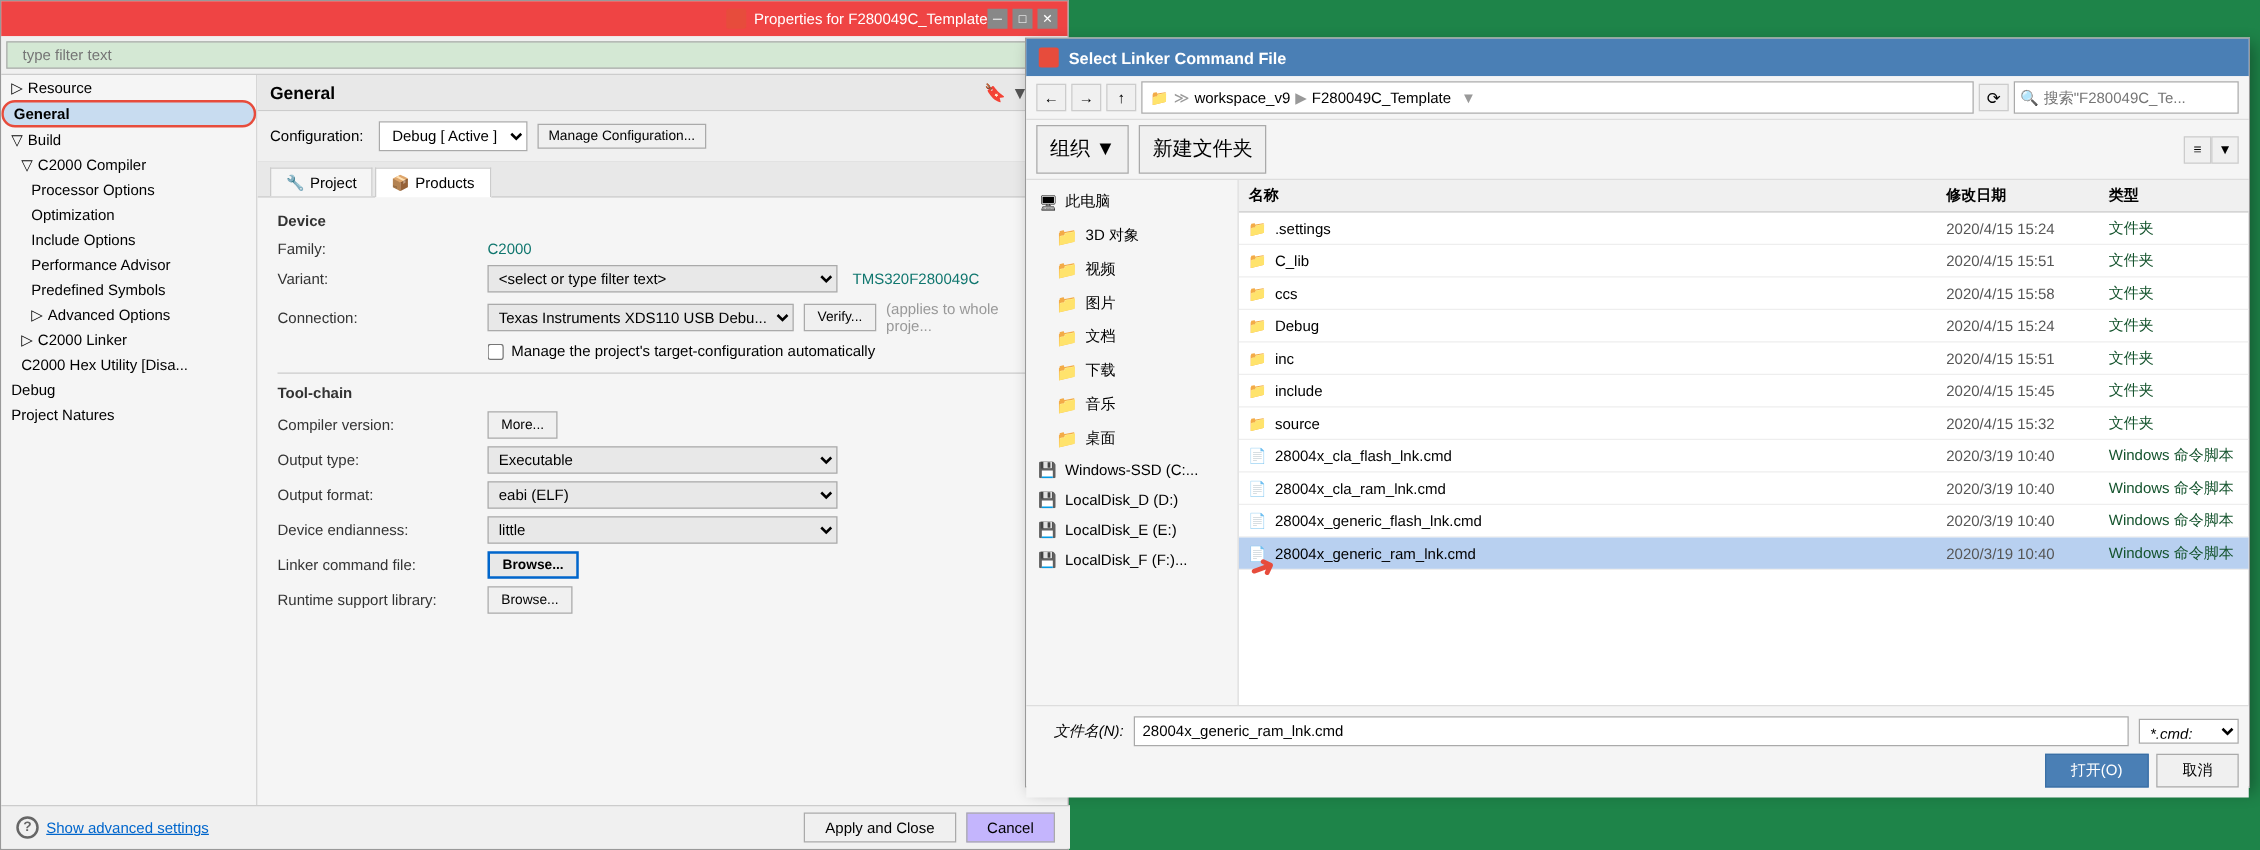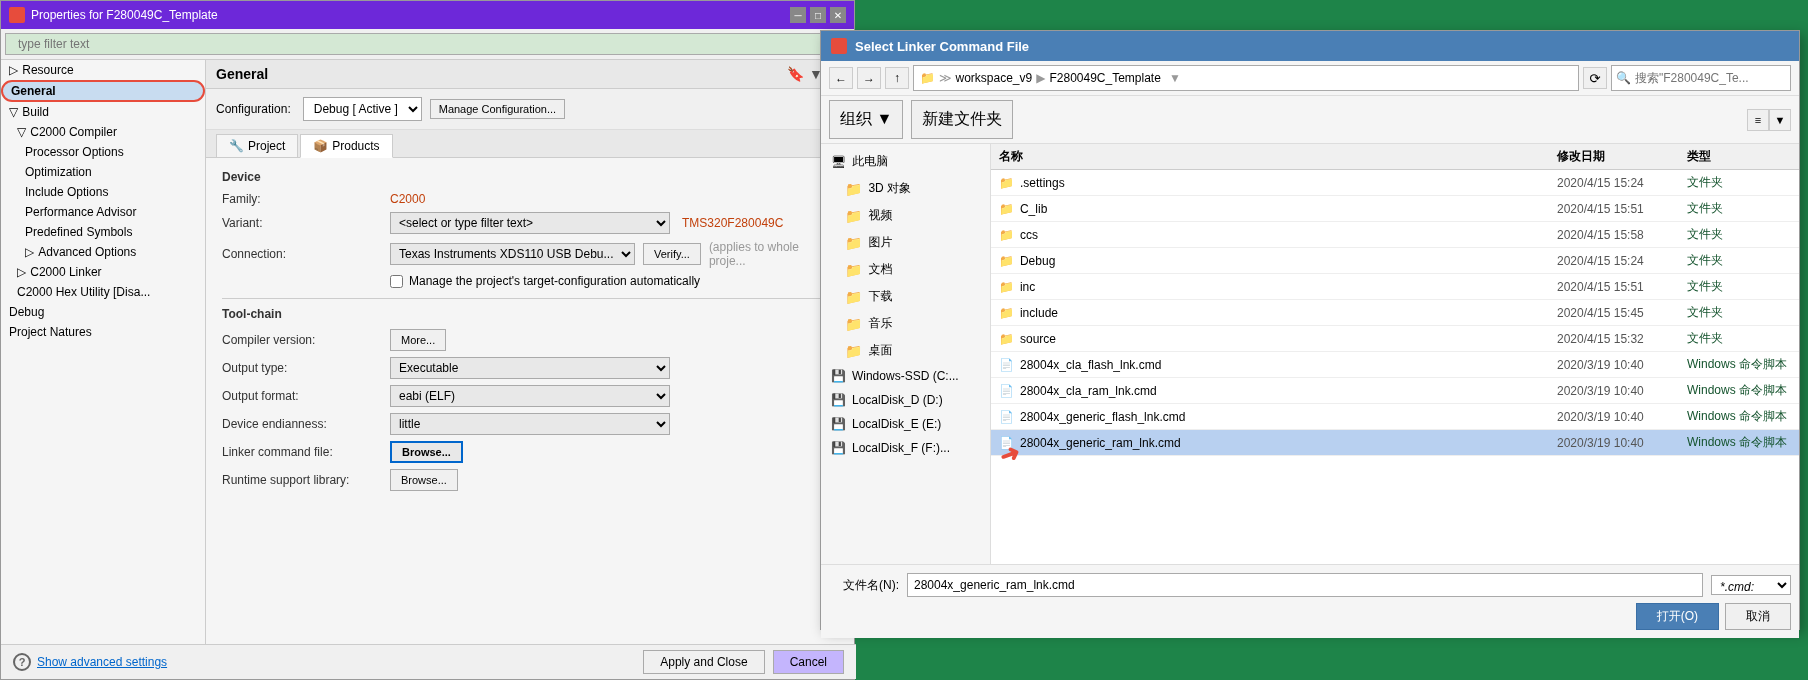--- a/index.html
+++ b/index.html
@@ -8,26 +8,26 @@
     
     .ide-window {
       position: absolute;
       top: 0; left: 0;
       width: 855px; height: 680px;
       background: #f0f0f0;
       border: 1px solid #999;
     }
 
     .ide-titlebar {
-      background: #6d28d9;
+      background: #ef4444;
       color: white;
       padding: 4px 8px;
       display: flex;
       align-items: center;
-      justify-content: space-between;
+      justify-content: flex-end;
       height: 28px;
     }
     .ide-titlebar-left { display: flex; align-items: center; gap: 6px; }
     .ide-titlebar-icon { width: 16px; height: 16px; background: #e74c3c; border-radius: 2px; }
     .ide-titlebar-btns { display: flex; gap: 4px; }
     .ide-titlebar-btn {
       width: 16px; height: 16px;
       background: #888;
       border: none;
       color: white;
@@ -158,21 +158,21 @@
       gap: 8px;
     }
     .form-label {
       width: 160px;
       font-size: 12px;
       color: #333;
       flex-shrink: 0;
     }
     .form-value {
       font-size: 12px;
-      color: #c2410c;
+      color: #0f766e;
     }
     .form-select-wide {
       flex: 1;
       padding: 2px 4px;
       border: 1px solid #aaa;
       background: #e8e8e8;
       font-size: 12px;
       height: 22px;
       max-width: 280px;
     }
@@ -398,21 +398,21 @@
       border-top: 1px solid #ddd;
       padding: 8px;
       background: #f5f5f5;
     }
     .filename-row {
       display: flex;
       align-items: center;
       gap: 8px;
       margin-bottom: 6px;
     }
-    .filename-label { width: 70px; font-size: 12px; text-align: right; }
+    .filename-label { width: 70px; font-size: 12px; text-align: right; font-style: italic; }
     .filename-input {
       flex: 1;
       padding: 3px 6px;
       border: 1px solid #aaa;
       font-size: 12px;
       height: 24px;
     }
     .filetype-select {
       width: 80px;
       padding: 3px 4px;

